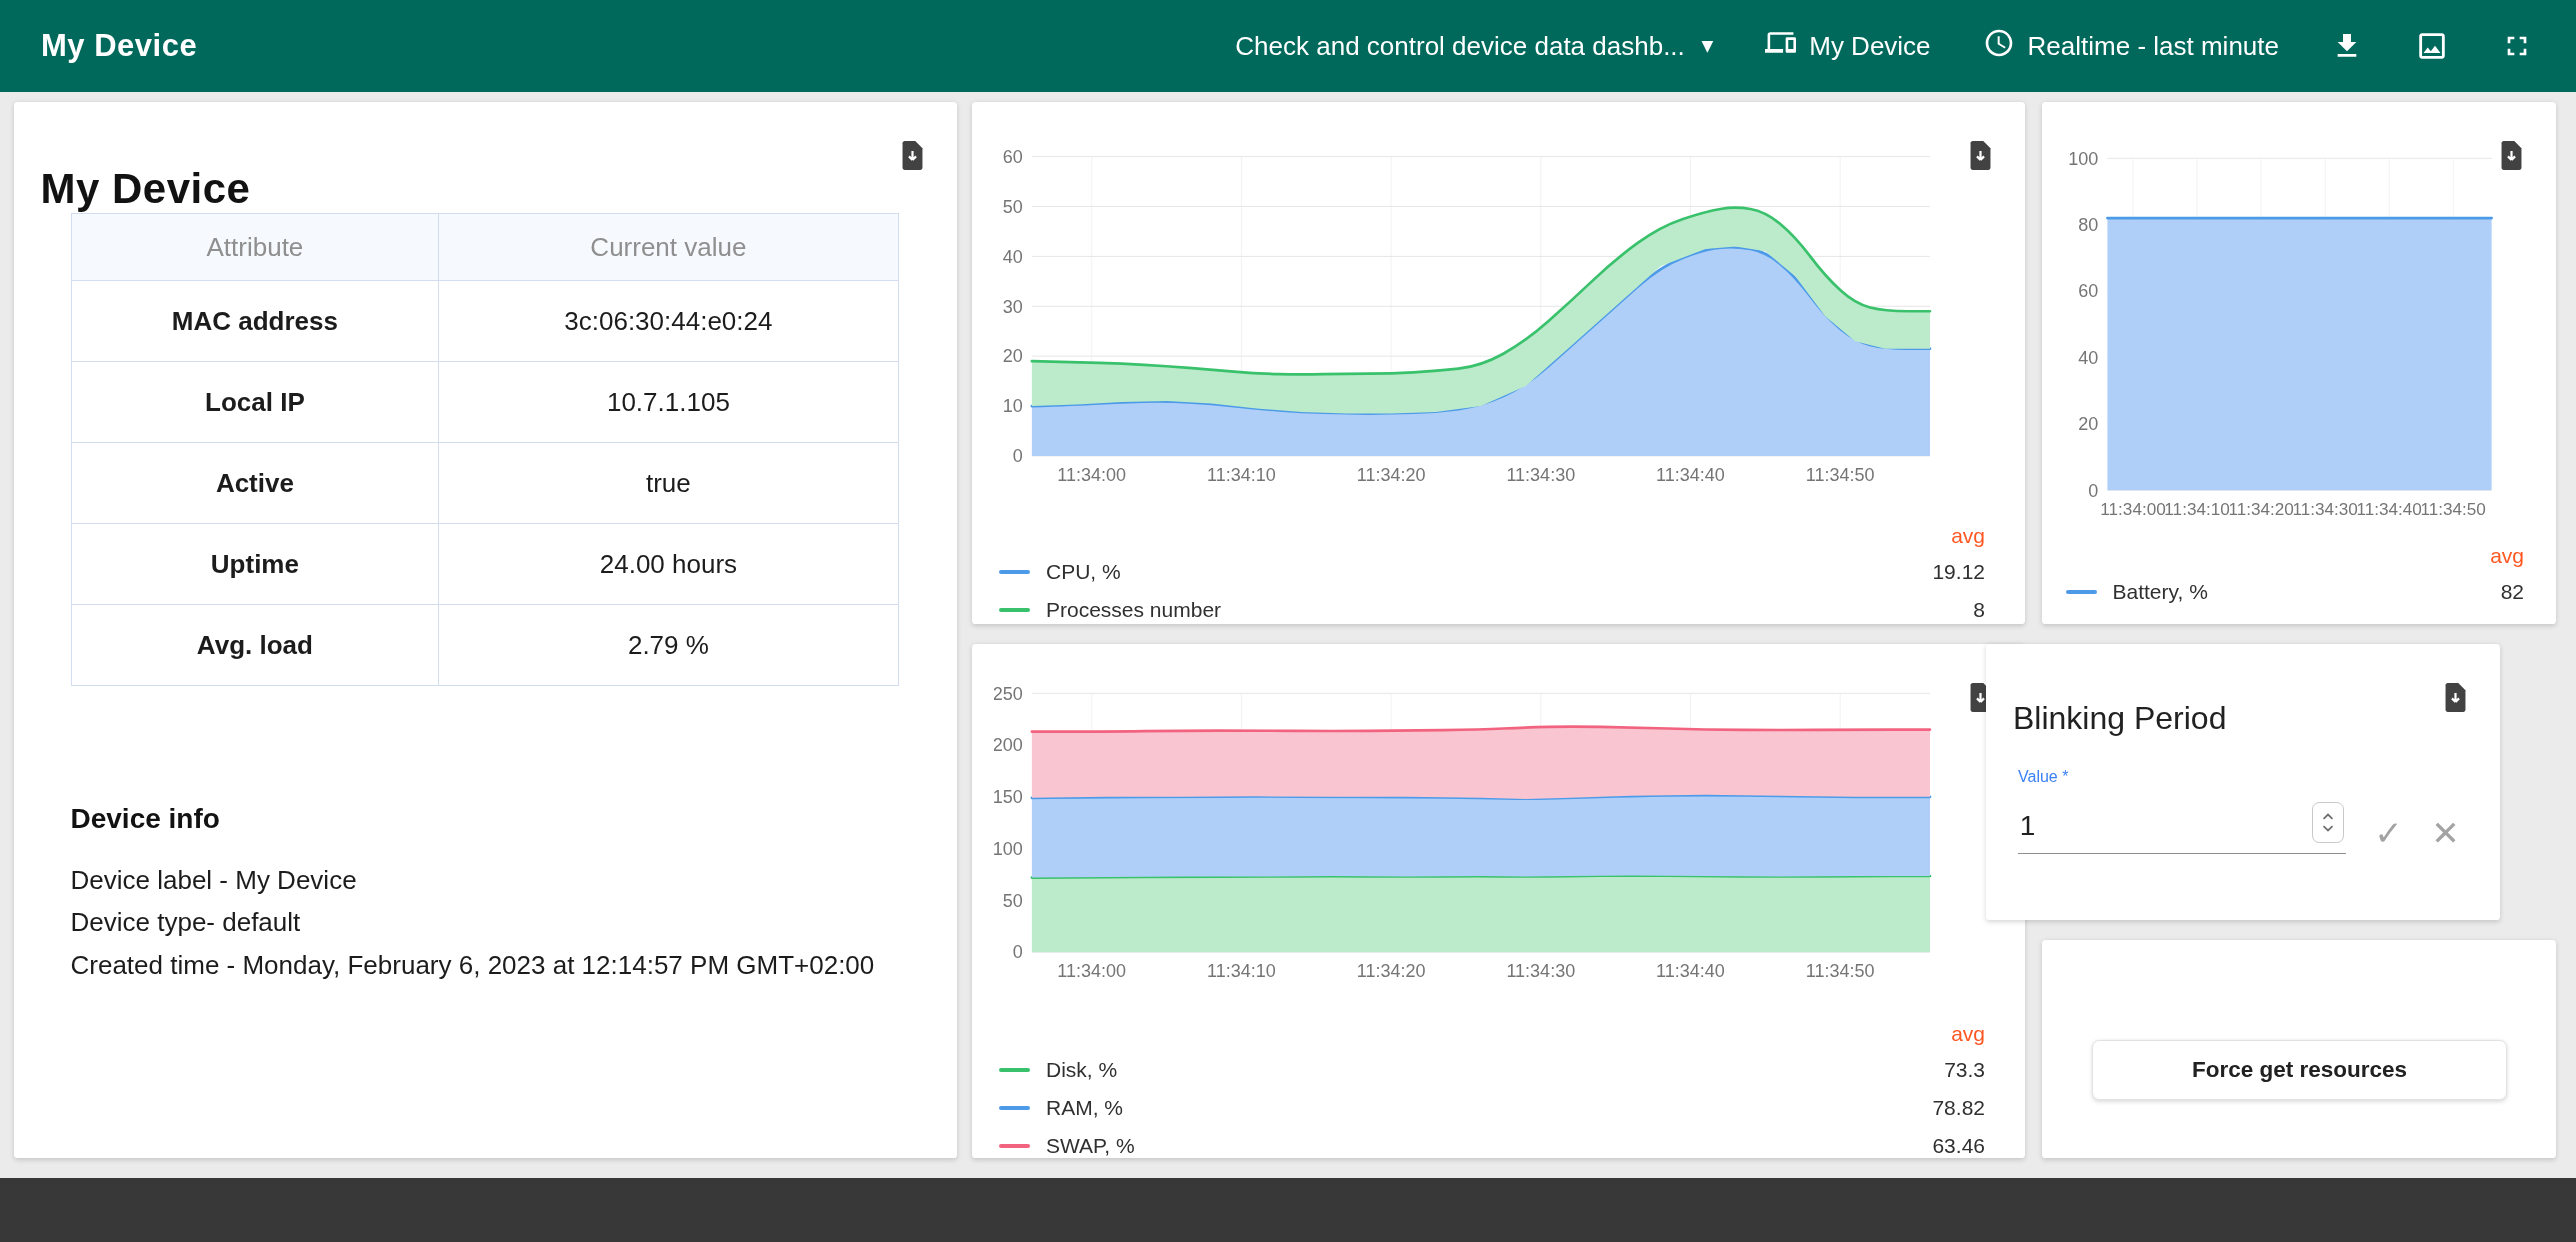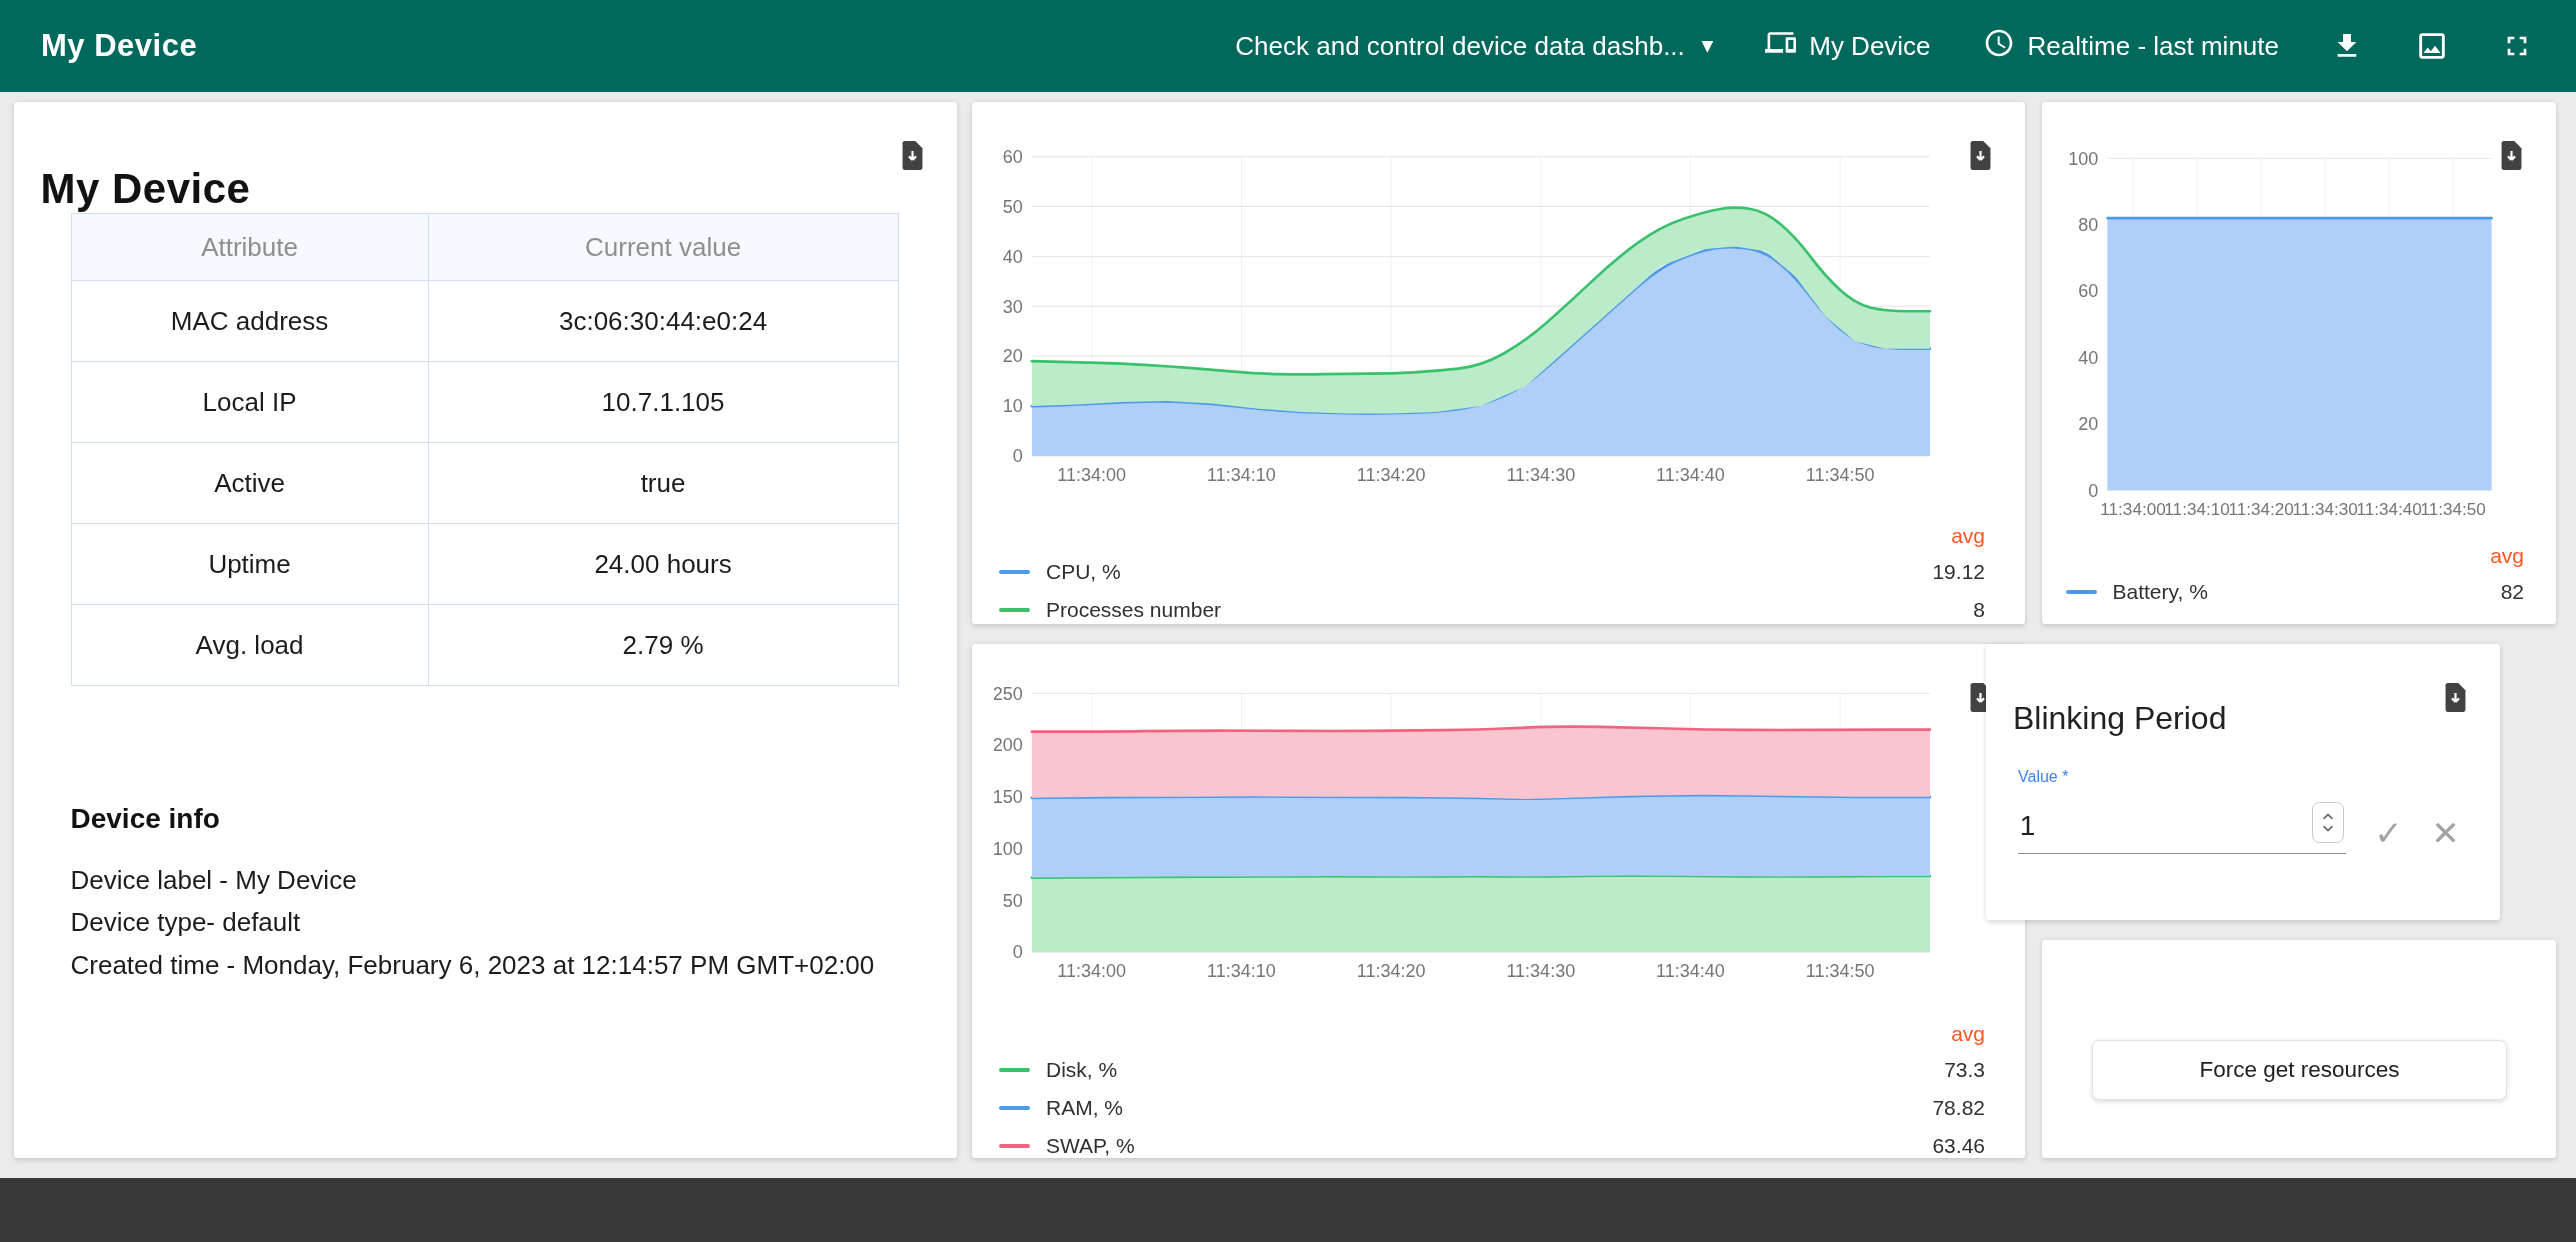--- a/index.html
+++ b/index.html
@@ -20,21 +20,21 @@
   
   .card{position:absolute;background:#fff;border-radius:3.6px;box-shadow:0 1.8px 5.4px rgba(0,0,0,.16)}
   .export{position:absolute;top:38px;right:31px;background:none;border:none;padding:0;cursor:pointer}
   
   .device-card{left:13.5px;top:102px;width:943px;height:1056px;box-sizing:border-box;padding:63px 58px 0 57px}
   .device-title{font-size:42px;font-weight:800;margin:0 0 0 -30px;color:#121212;letter-spacing:0.5px}
   table.attrs{border-collapse:collapse;width:100%;font-size:26px}
   table.attrs th,table.attrs td{border:1.8px solid #d3ddf0;text-align:center}
   table.attrs th{background:#f6f9fe;color:#8f8f8f;font-weight:400;height:64px}
   table.attrs td{height:78px;color:#1c1c1c}
-  td.attr{font-weight:400}
+  td.attr{font-weight:700}
   .info-h{font-size:28px;font-weight:700;margin:117px 0 0;color:#121212}
   .info-p{font-size:26px;margin:0;line-height:1.64;color:#1c1c1c}
   .info-p.first{margin-top:23.5px}
   .info-p b{font-weight:400}
   
   .cpu-card{left:972px;top:102px;width:1053px;height:522px}
   .resources-chart-card{left:972px;top:644px;width:1053px;height:514px}
   .battery-card{left:2042px;top:102px;width:514px;height:522px}
   svg.chart{position:absolute}
   svg.chart text.tick{font-size:20px;fill:#757575}
@@ -64,21 +64,21 @@
   }
   .mini-btn{position:absolute;top:168px;width:43px;height:43px;background:none;border:none;
     font-size:34px;color:#a3a3a3;cursor:pointer;line-height:43px;padding:0}
   .ok-btn{left:381px}
   .x-btn{left:438px}
   
   .res-card{left:2042px;top:940px;width:514px;height:218px}
   .force-btn{
     position:absolute;left:50px;top:100px;width:415px;height:60px;background:#fff;
     border:0.9px solid #e2e2e2;border-radius:7.2px;box-shadow:0 1.8px 4.5px rgba(0,0,0,.14);
-    font-size:22.5px;font-weight:400;color:#212121;font-family:inherit;cursor:pointer;
+    font-size:22.5px;font-weight:700;color:#212121;font-family:inherit;cursor:pointer;
   }
   footer{position:absolute;left:0;right:0;bottom:0;height:65px;background:#383838}
 </style>
 </head>
 <body>
 
 <header>
   <div class="h-title">My Device</div>
   <div class="h-right">
     <div class="h-item">

